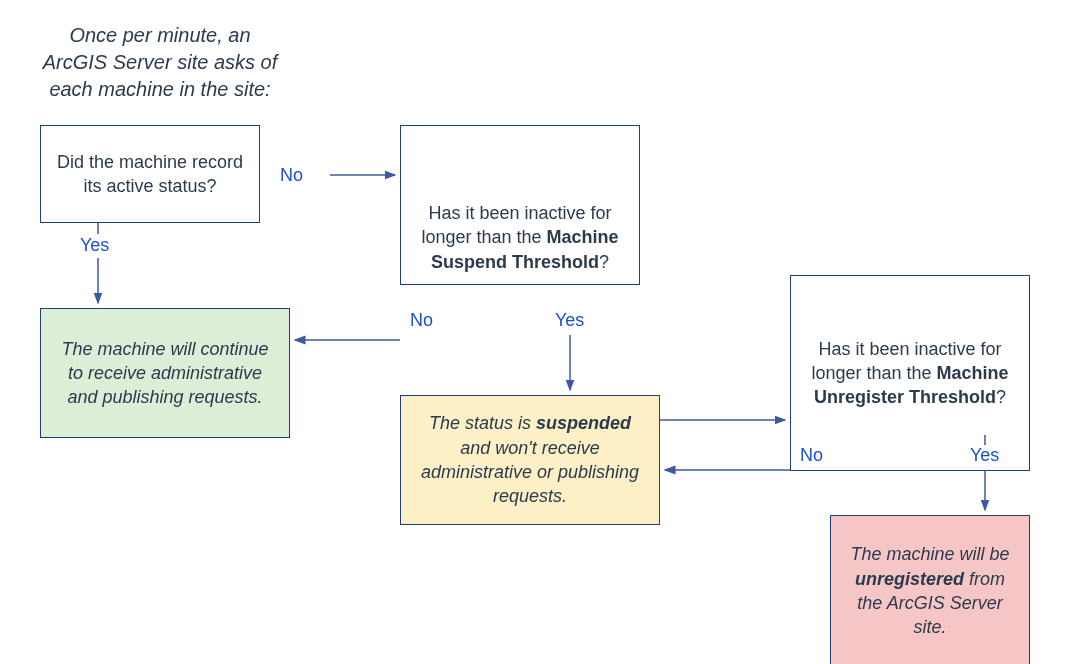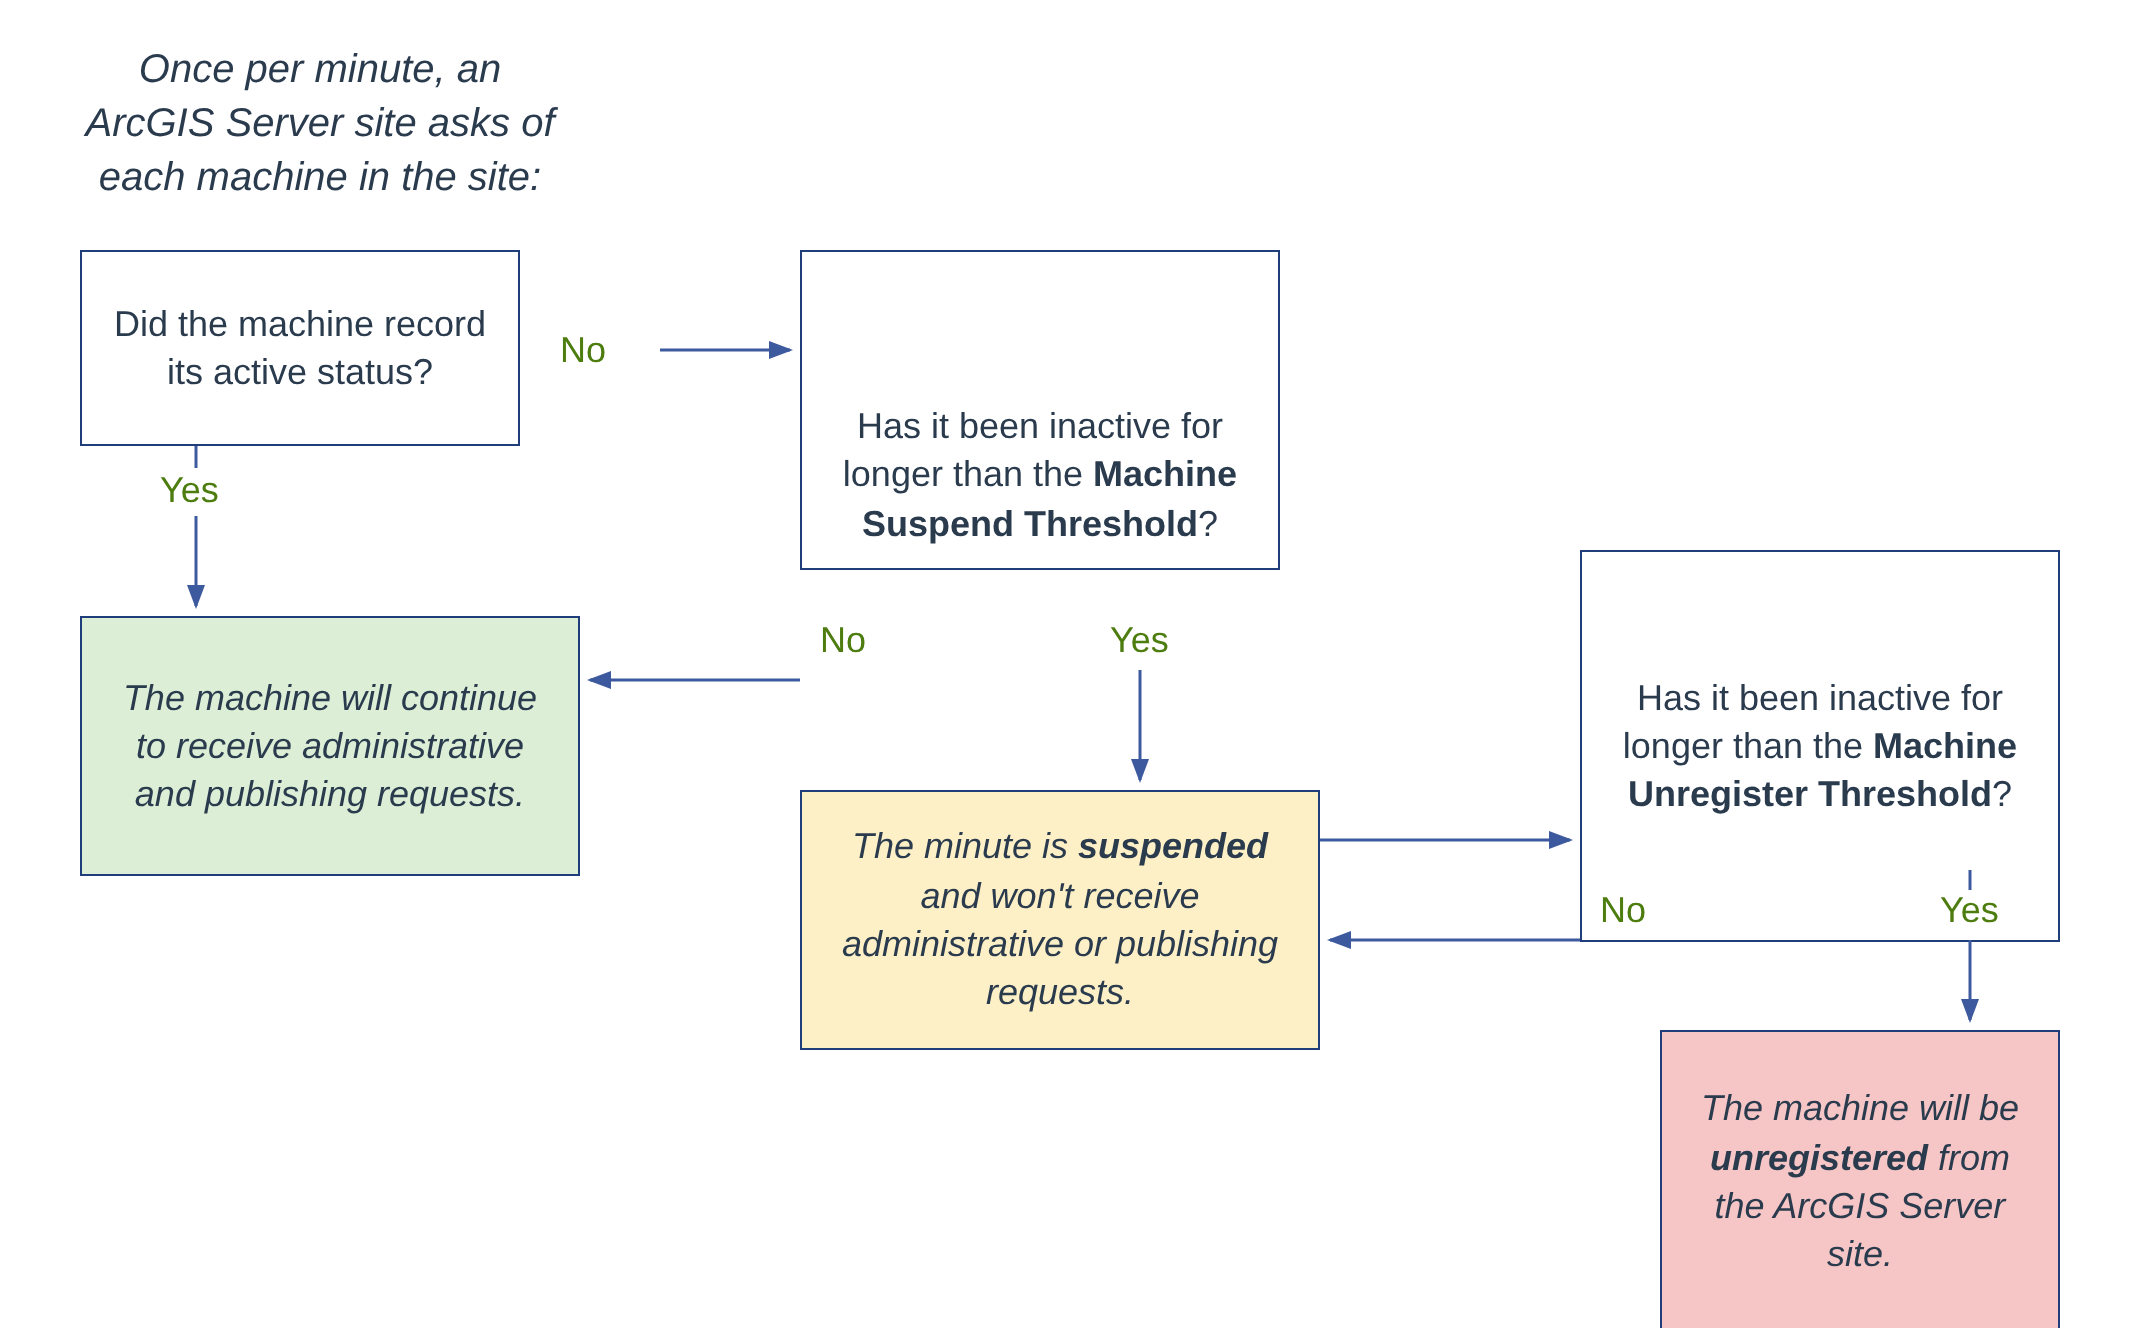--- a/index.html
+++ b/index.html
@@ -33,21 +33,21 @@
   .box.green { background: #dceed6; }
   .box.yellow { background: #fdefc6; }
   .box.red { background: #f6c6c6; }
   .box .content { width: 100%; }
   .italic { font-style: italic; align-items: center; }
   .bold { font-weight: 700; }
   .bolditalic { font-weight: 700; font-style: italic; }
   .label {
     position: absolute;
     font-size: 18px;
-    color: #4d7c0f;
+    color: #1d4ed8;
   }
   svg.arrows {
     position: absolute;
     left: 0; top: 0;
     width: 1069px; height: 664px;
     pointer-events: none;
   }
 </style>
 </head>
 <body>
@@ -69,21 +69,21 @@
     <span>Has it been inactive for longer than the </span><span class="bold">Machine Unregister Threshold</span><span>?</span>
   </div>
 </div>
 
 <div class="box green italic" style="left:40px; top:308px; width:250px; height:130px;">
   <div class="content">The machine will continue to receive administrative and publishing requests.</div>
 </div>
 
 <div class="box yellow italic" style="left:400px; top:395px; width:260px; height:130px;">
   <div class="content">
-    <span>The minute is </span><span class="bolditalic">suspended</span><span> and won't receive administrative or publishing requests.</span>
+    <span>The status is </span><span class="bolditalic">suspended</span><span> and won't receive administrative or publishing requests.</span>
   </div>
 </div>
 
 <div class="box red italic" style="left:830px; top:515px; width:200px; height:152px;">
   <div class="content">
     <span>The machine will be </span><span class="bolditalic">unregistered</span><span> from the ArcGIS Server site.</span>
   </div>
 </div>
 
 <div class="label" style="left:80px; top:235px;">Yes</div>

